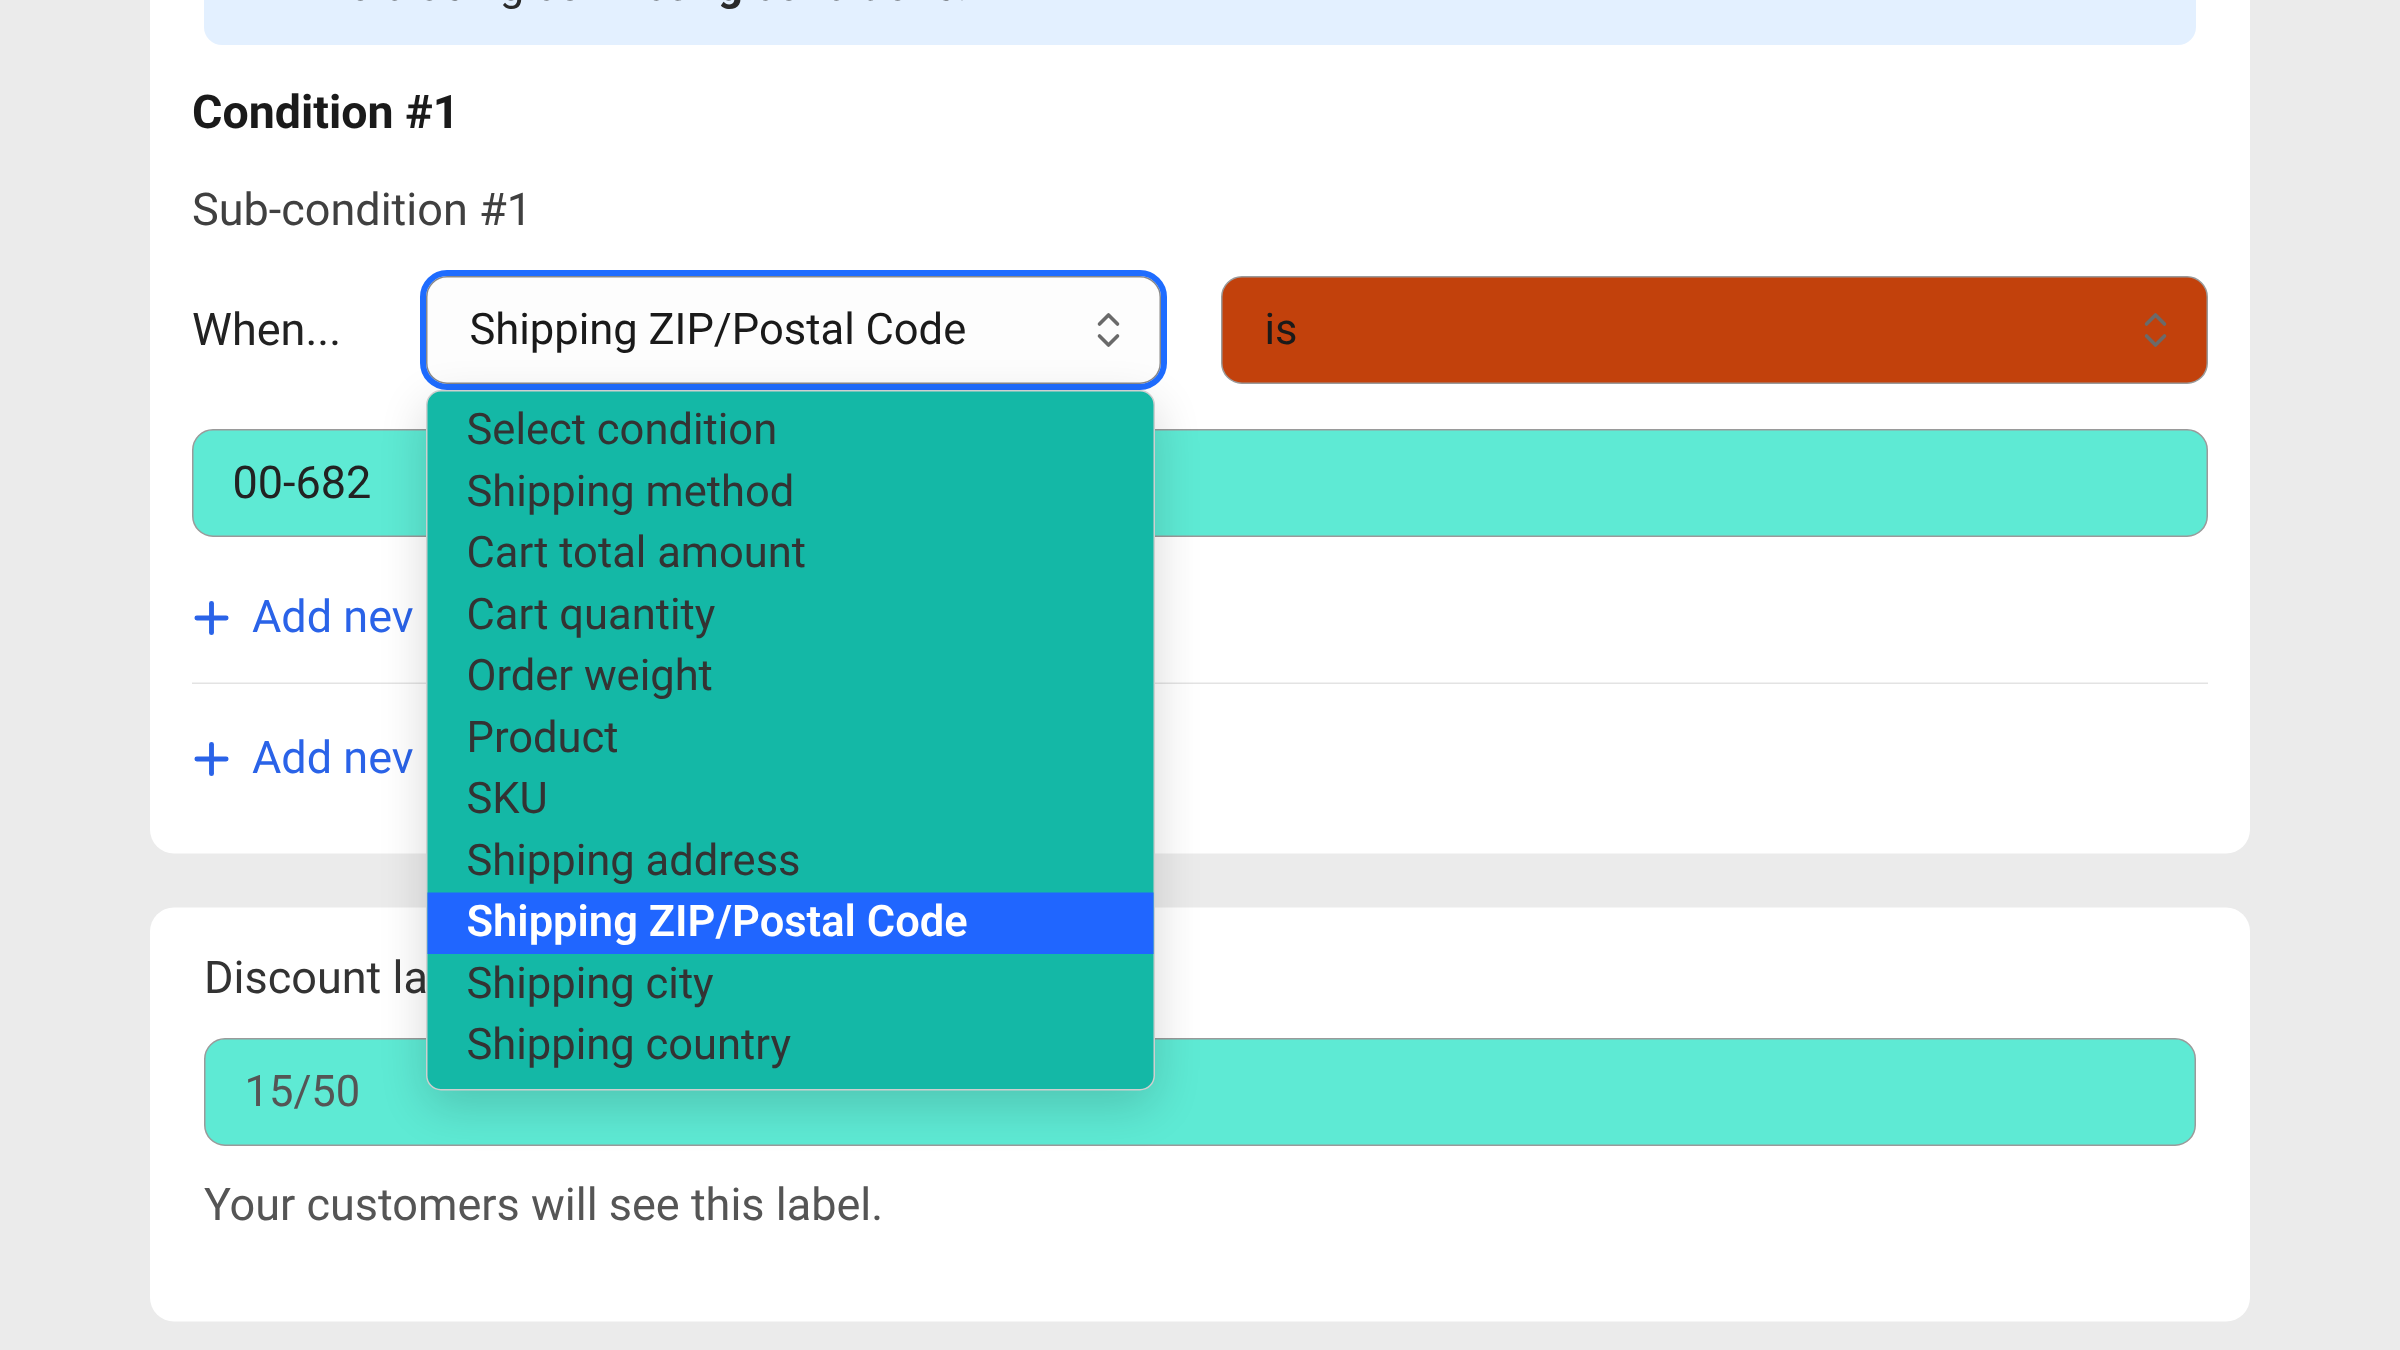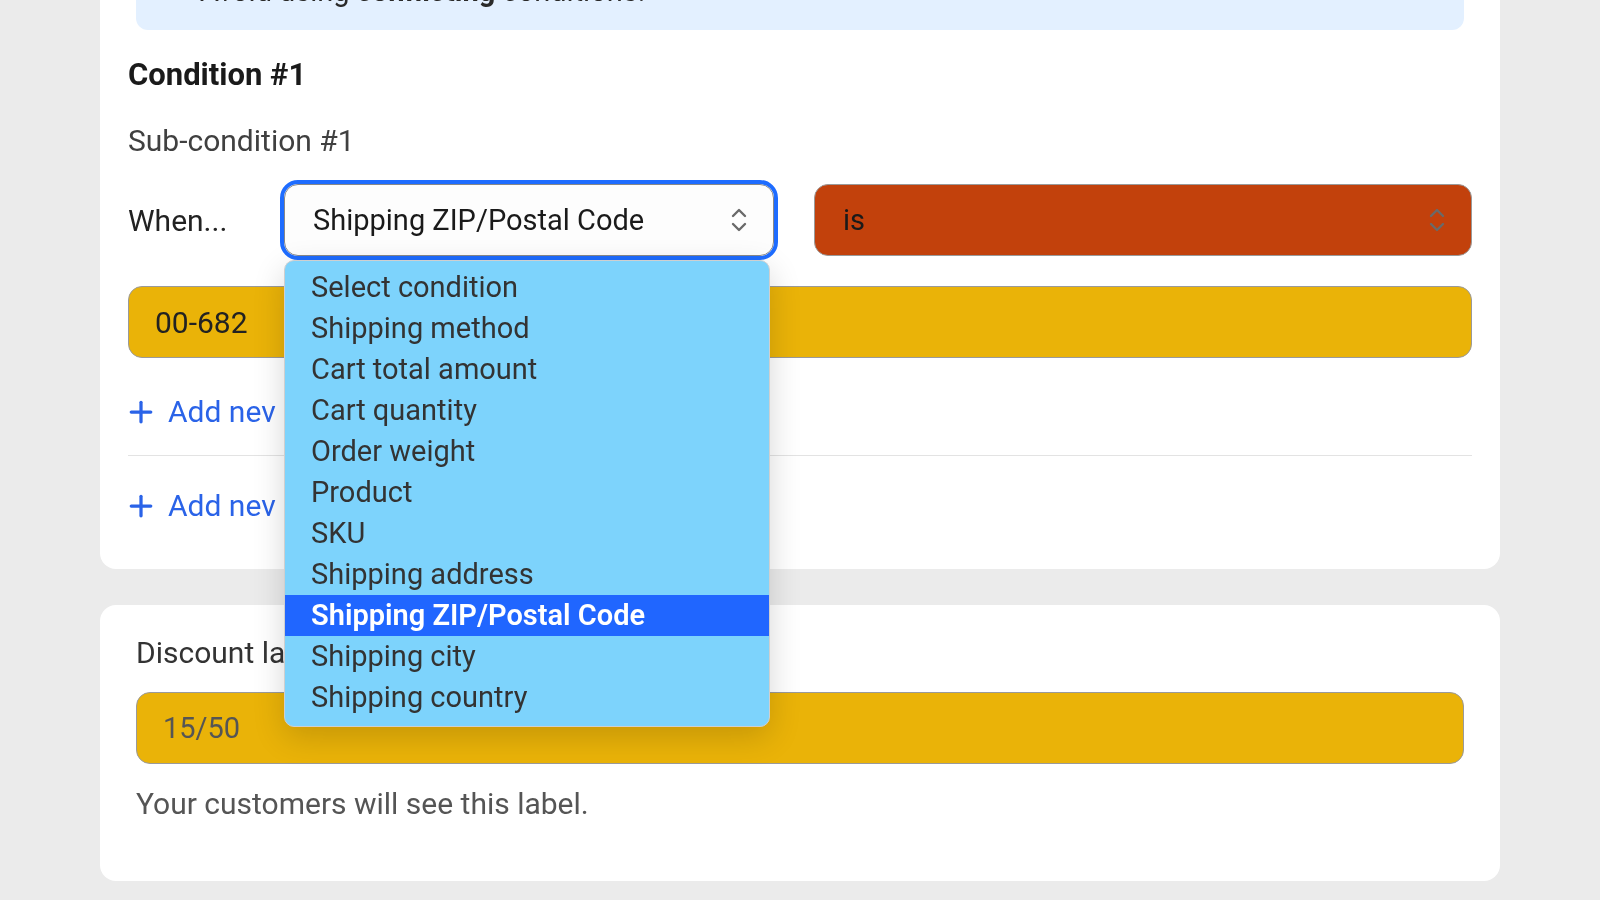--- a/index.html
+++ b/index.html
@@ -85,21 +85,21 @@
     color: #6a6a6a;
   }
   .select-box-wide {
     flex: 1;
   }
   .text-input {
     width: 100%;
     height: 72px;
     border: 1px solid #9a9a9a;
     border-radius: 14px;
-    background: #eab308;
+    background: #5eead4;
     padding: 0 26px;
     font-size: 30px;
     color: #222;
     display: flex;
     align-items: center;
     justify-content: space-between;
   }
   .text-input .counter {
     color: #555;
     font-size: 29px;
@@ -122,21 +122,21 @@
   .divider {
     border: none;
     border-top: 1px solid #e3e3e3;
     margin: 20px 0 26px 0;
   }
   .dropdown-menu {
     position: absolute;
     left: 0;
     top: 76px;
     width: 486px;
-    background: #7dd3fc;
+    background: #14b8a6;
     border: 1px solid #cfcfcf;
     border-radius: 10px;
     box-shadow: 0 10px 32px rgba(0,0,0,0.16);
     z-index: 100;
     padding: 6px 0 8px 0;
   }
   .dropdown-menu .item {
     font-size: 29px;
     padding: 2px 26px;
     line-height: 37px;

